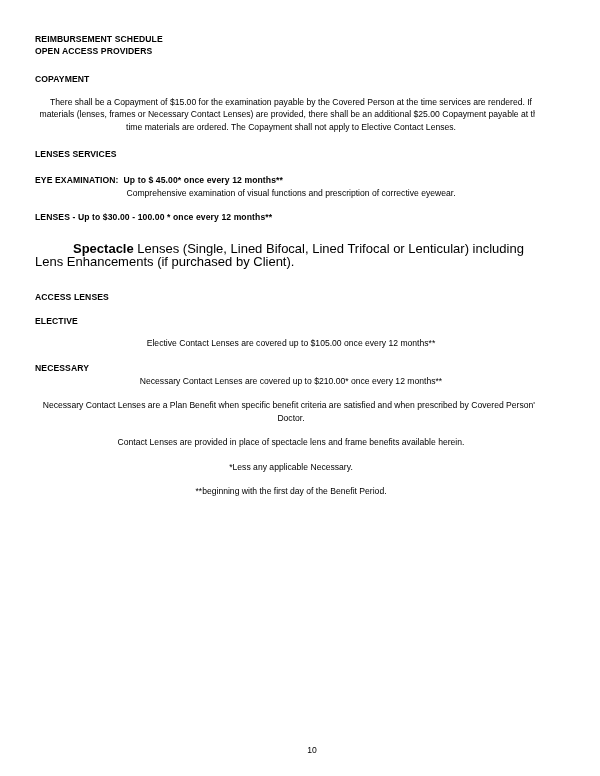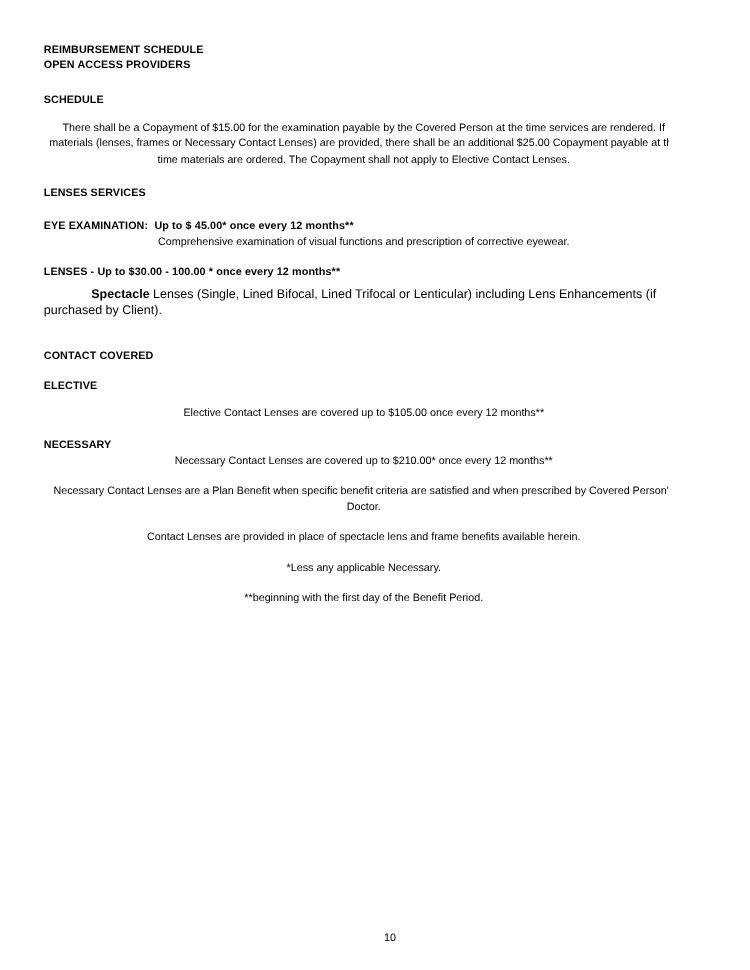--- a/index.html
+++ b/index.html
@@ -47,23 +47,24 @@
     line-height: 12.6px;
     text-align: center;
   }
   .sp-16 { height: 16px; }
   .sp-14 { height: 14px; }
   .sp-12 { height: 12px; }
   .sp-11 { height: 11px; }
   .sp-10 { height: 10px; }
   .sp-6  { height: 6px; }
   .indent-para {
-    font-size: 10px;
+    font-size: 13px;
     line-height: 12.6px;
     text-indent: 38px;
+    margin-top: 13px;
   }
   b.inl { font-weight: bold; }
   .pagenum {
     position: absolute;
     left: 12px;
     top: 745px;
     width: 600px;
     text-align: center;
     font-size: 8.6px;
     line-height: 11px;
@@ -77,21 +78,21 @@
 
   <div class="content">
 
     <div class="doc-title">
       <div>REIMBURSEMENT SCHEDULE</div>
       <div>OPEN ACCESS PROVIDERS</div>
     </div>
 
     <div class="sp-16"></div>
 
-    <div class="h">SCHEDULE</div>
+    <div class="h">COPAYMENT</div>
     <div class="sp-10"></div>
     <div class="para">There shall be a Copayment of $15.00 for the examination payable by the Covered Person at the time services are rendered. If materials (lenses, frames or Necessary Contact Lenses) are provided, there shall be an additional $25.00 Copayment payable at the time materials are ordered. The Copayment shall not apply to Elective Contact Lenses.</div>
 
     <div class="sp-14"></div>
 
     <div class="h">LENSES SERVICES</div>
 
     <div class="sp-14"></div>
 
     <div class="h nowrap-keep">EYE EXAMINATION:  Up to $ 45.00* once every 12 months**</div>
@@ -101,21 +102,21 @@
 
     <div class="h">LENSES - Up to $30.00 - 100.00 * once every 12 months**</div>
     <div class="sp-6"></div>
     <div class="indent-para"><b class="inl">Spectacle</b><span> Lenses (Single, Lined Bifocal, Lined Trifocal or Lenticular) including Lens Enhancements (if purchased by Client).</span></div>
 
     <div class="sp-12"></div>
 
 
     <div class="sp-11"></div>
 
-    <div class="h">CONTACT COVERED</div>
+    <div class="h">ACCESS LENSES</div>
 
     <div class="sp-11"></div>
 
     <div class="h">ELECTIVE</div>
     <div class="sp-10"></div>
     <div class="para">Elective Contact Lenses are covered up to $105.00 once every 12 months**</div>
 
     <div class="sp-12"></div>
 
     <div class="h">NECESSARY</div>

